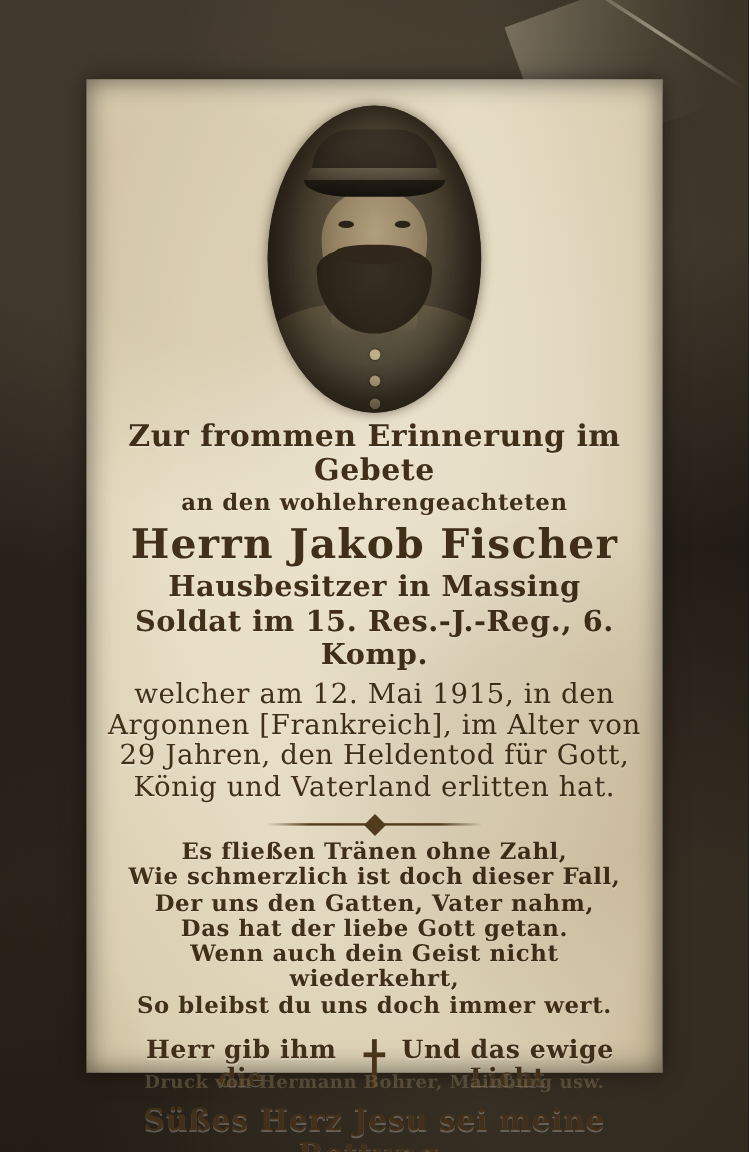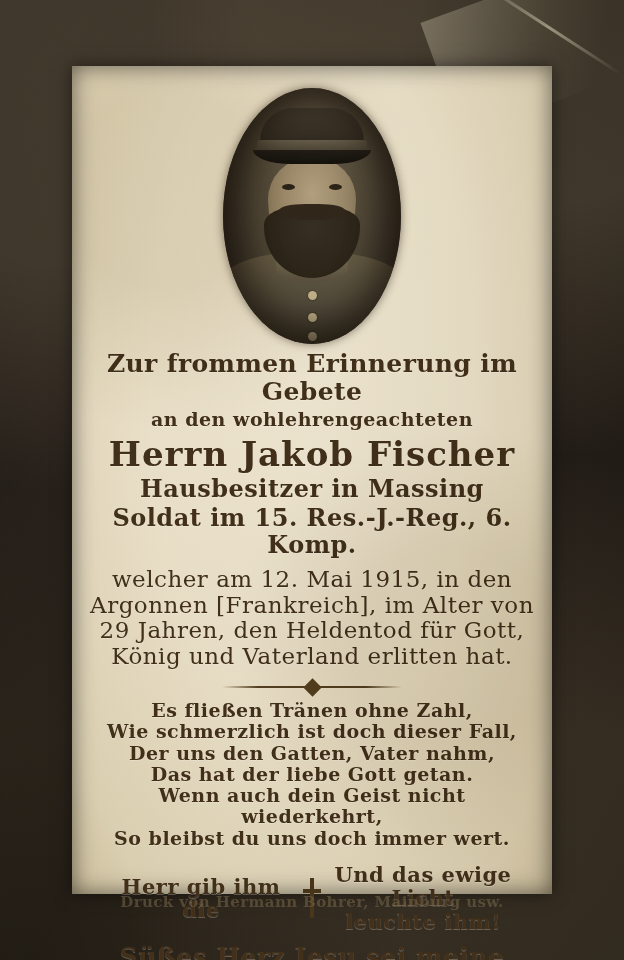--- a/index.html
+++ b/index.html
@@ -397,21 +397,20 @@
       <p class="line">So bleibst du uns doch immer wert.</p>
     </div>
 
     <div class="prayer-row fraktur">
       <div class="prayer-col">
         <p class="line">Herr gib ihm die</p>
       </div>
       <div class="cross"></div>
       <div class="prayer-col">
         <p class="line">Und das ewige Licht</p>
-        <p class="line">leuchte ihm!</p>
       </div>
     </div>
 
     <p class="line fraktur l-final">Süßes Herz Jesu sei meine Rettung.</p>
 
     <p class="imprint fraktur">Druck von Hermann Bohrer, Mainburg usw.</p>
   </div>
 </div>
 
 </body></html>

